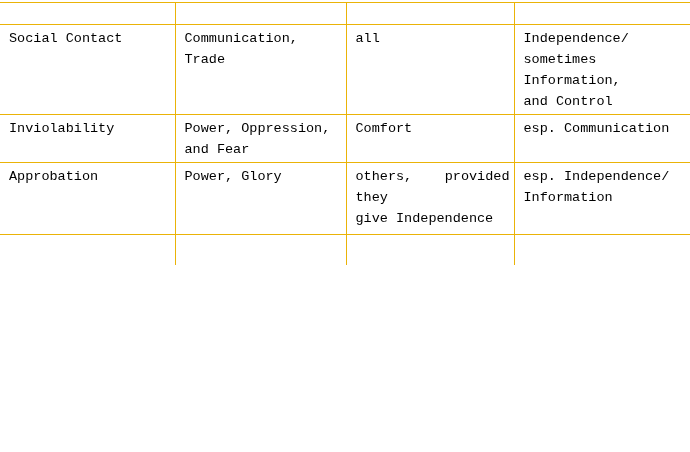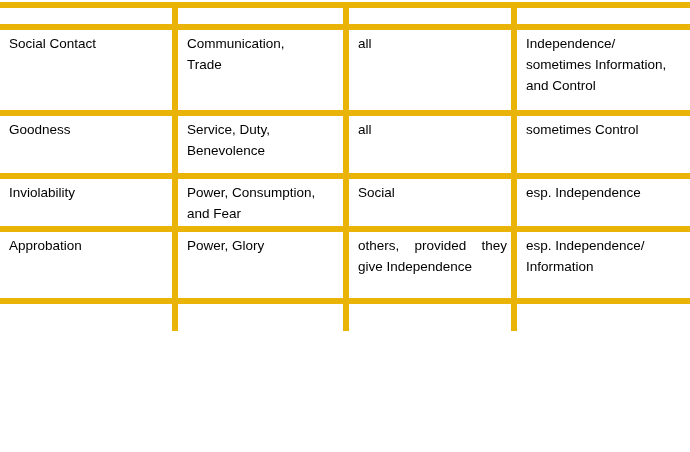--- a/index.html
+++ b/index.html
@@ -14,24 +14,24 @@
     overflow: hidden;
     background: #ffffff;
   }
   table.doc-table {
     border-collapse: collapse;
     table-layout: fixed;
     width: 690px;
     margin-top: 2px;
   }
   table.doc-table td {
-    border: 6px solid #eab308;
+    border: 1px solid #eab308;
     vertical-align: top;
     padding: 3px 4px 2px 9px;
-    font-family: Liberation Sans, sans-serif;
+    font-family: Liberation Mono, monospace;
     font-size: 13.5px;
     line-height: 21px;
     color: #000000;
     white-space: pre-wrap;
     overflow: hidden;
     margin-left: 24px;
   }
   
   table.doc-table td:first-child { border-left: none; }
   table.doc-table td:last-child  { border-right: none; }
@@ -73,33 +73,26 @@
       </tr>
       <tr class="r1">
         <td>Social Contact</td>
         <td>Communication,
 Trade</td>
         <td>all</td>
         <td>Independence/
 sometimes Information,
 and Control</td>
       </tr>
-      <tr class="r2">
-        <td>Goodness</td>
-        <td>Service, Duty,
-Benevolence</td>
-        <td>all</td>
-        <td>sometimes Control</td>
-      </tr>
       <tr class="r4">
         <td>Inviolability</td>
-        <td>Power, Consumption,
+        <td>Power, Oppression,
 and Fear</td>
-        <td>Social</td>
-        <td>esp. Independence</td>
+        <td>Comfort</td>
+        <td>esp. Communication</td>
       </tr>
       <tr class="r5">
         <td>Approbation</td>
         <td>Power, Glory</td>
         <td data-justify="true"><div class="line-justified">others, provided they</div><div>give Independence</div></td>
         <td>esp. Independence/
 Information</td>
       </tr>
       <tr class="r7">
         <td></td>

